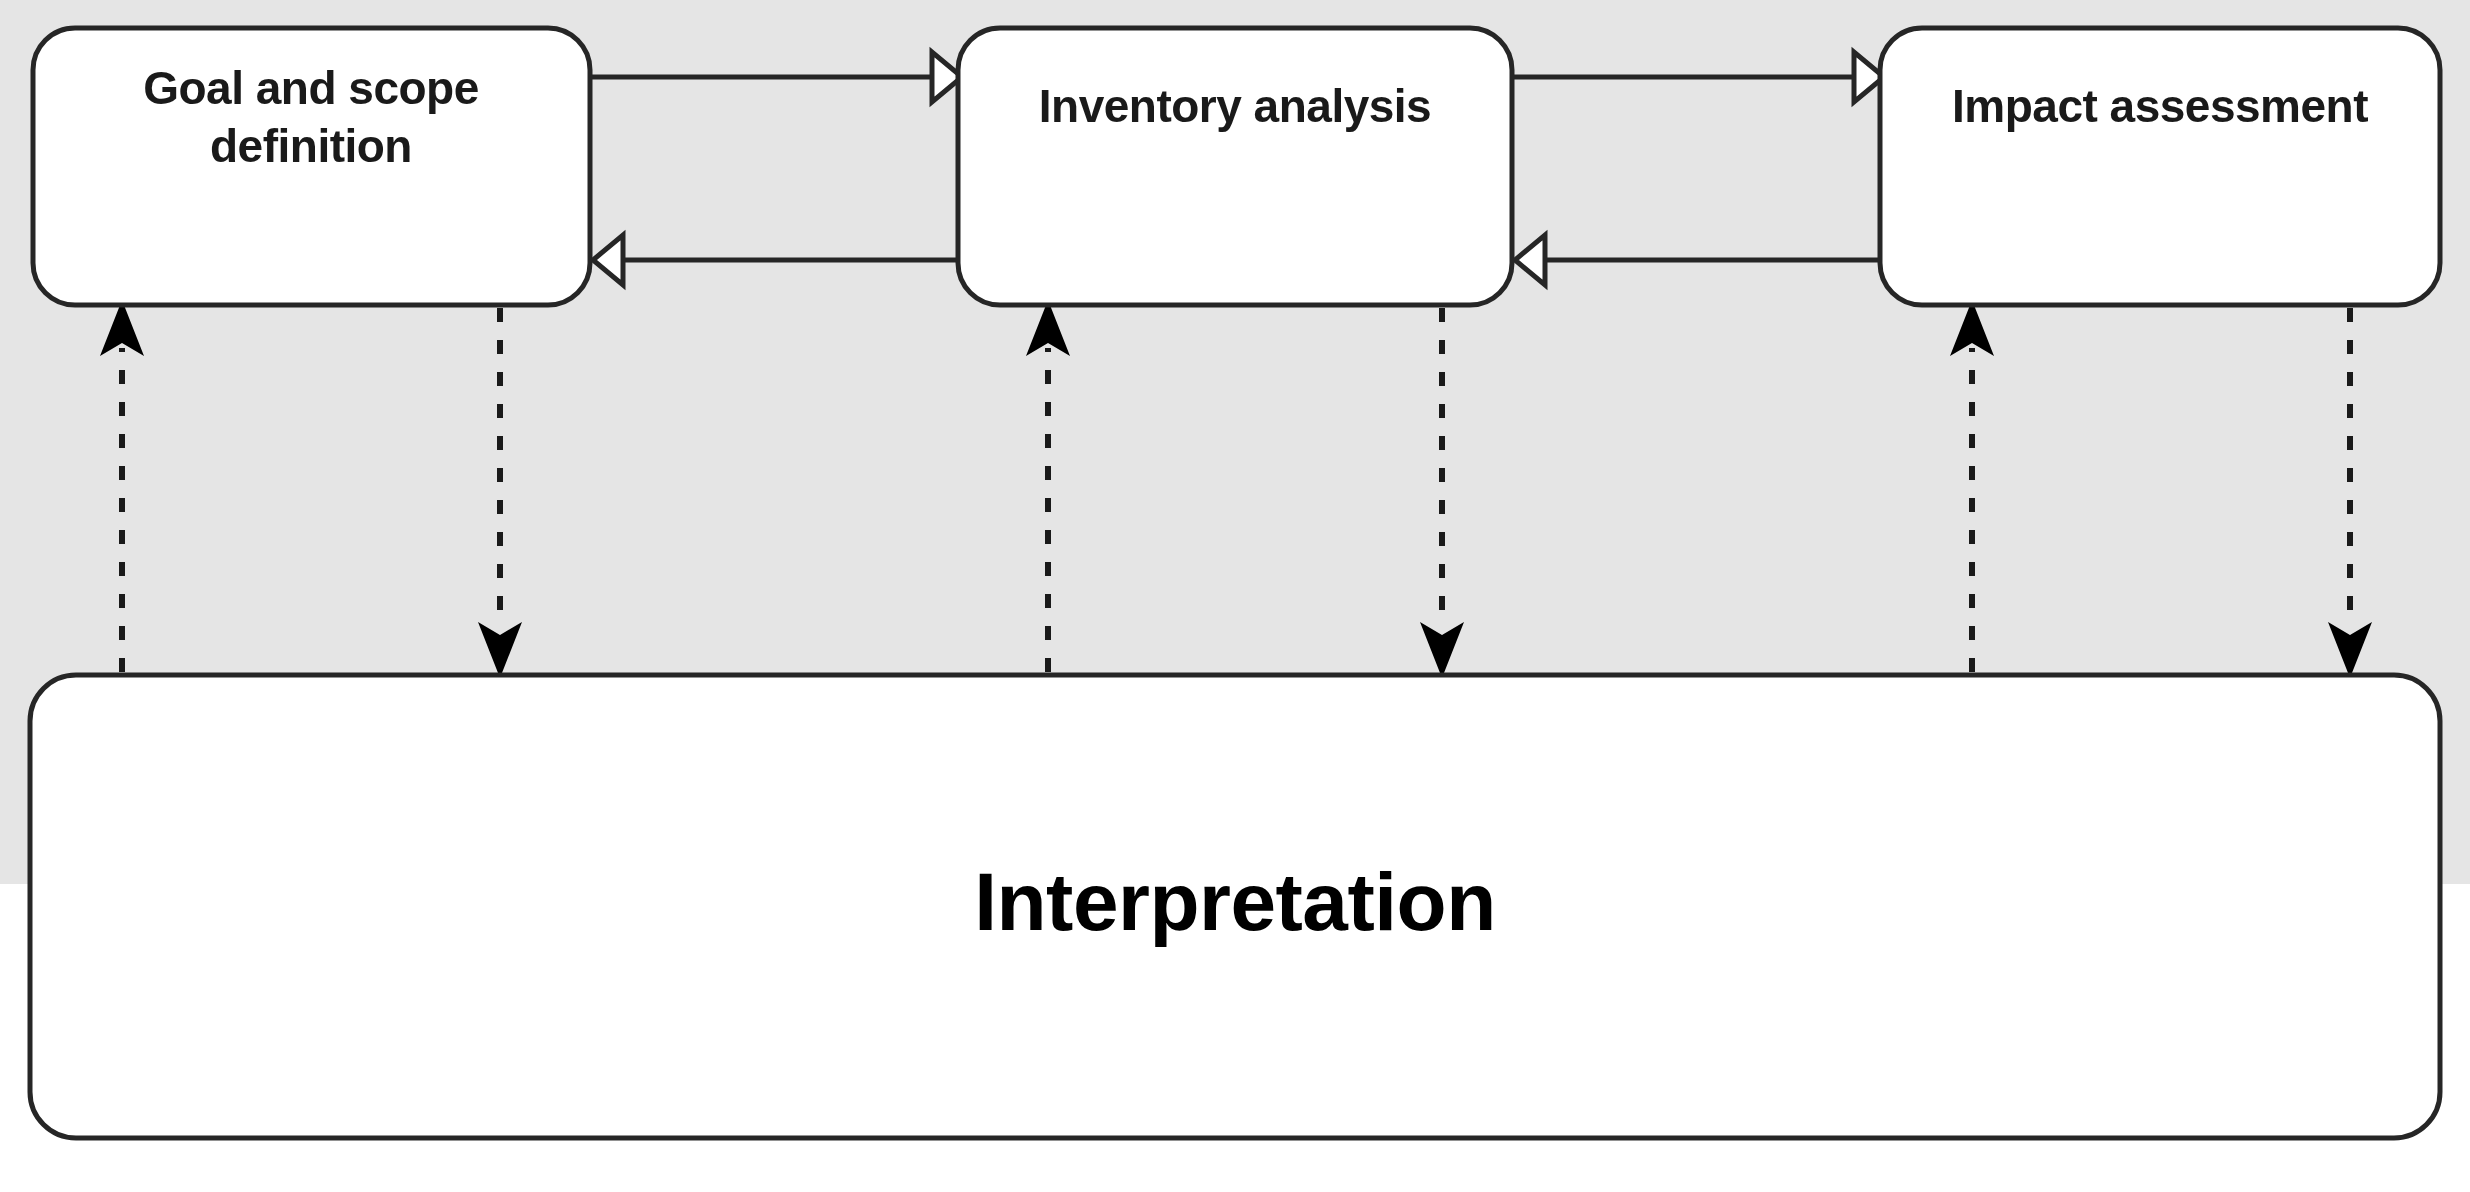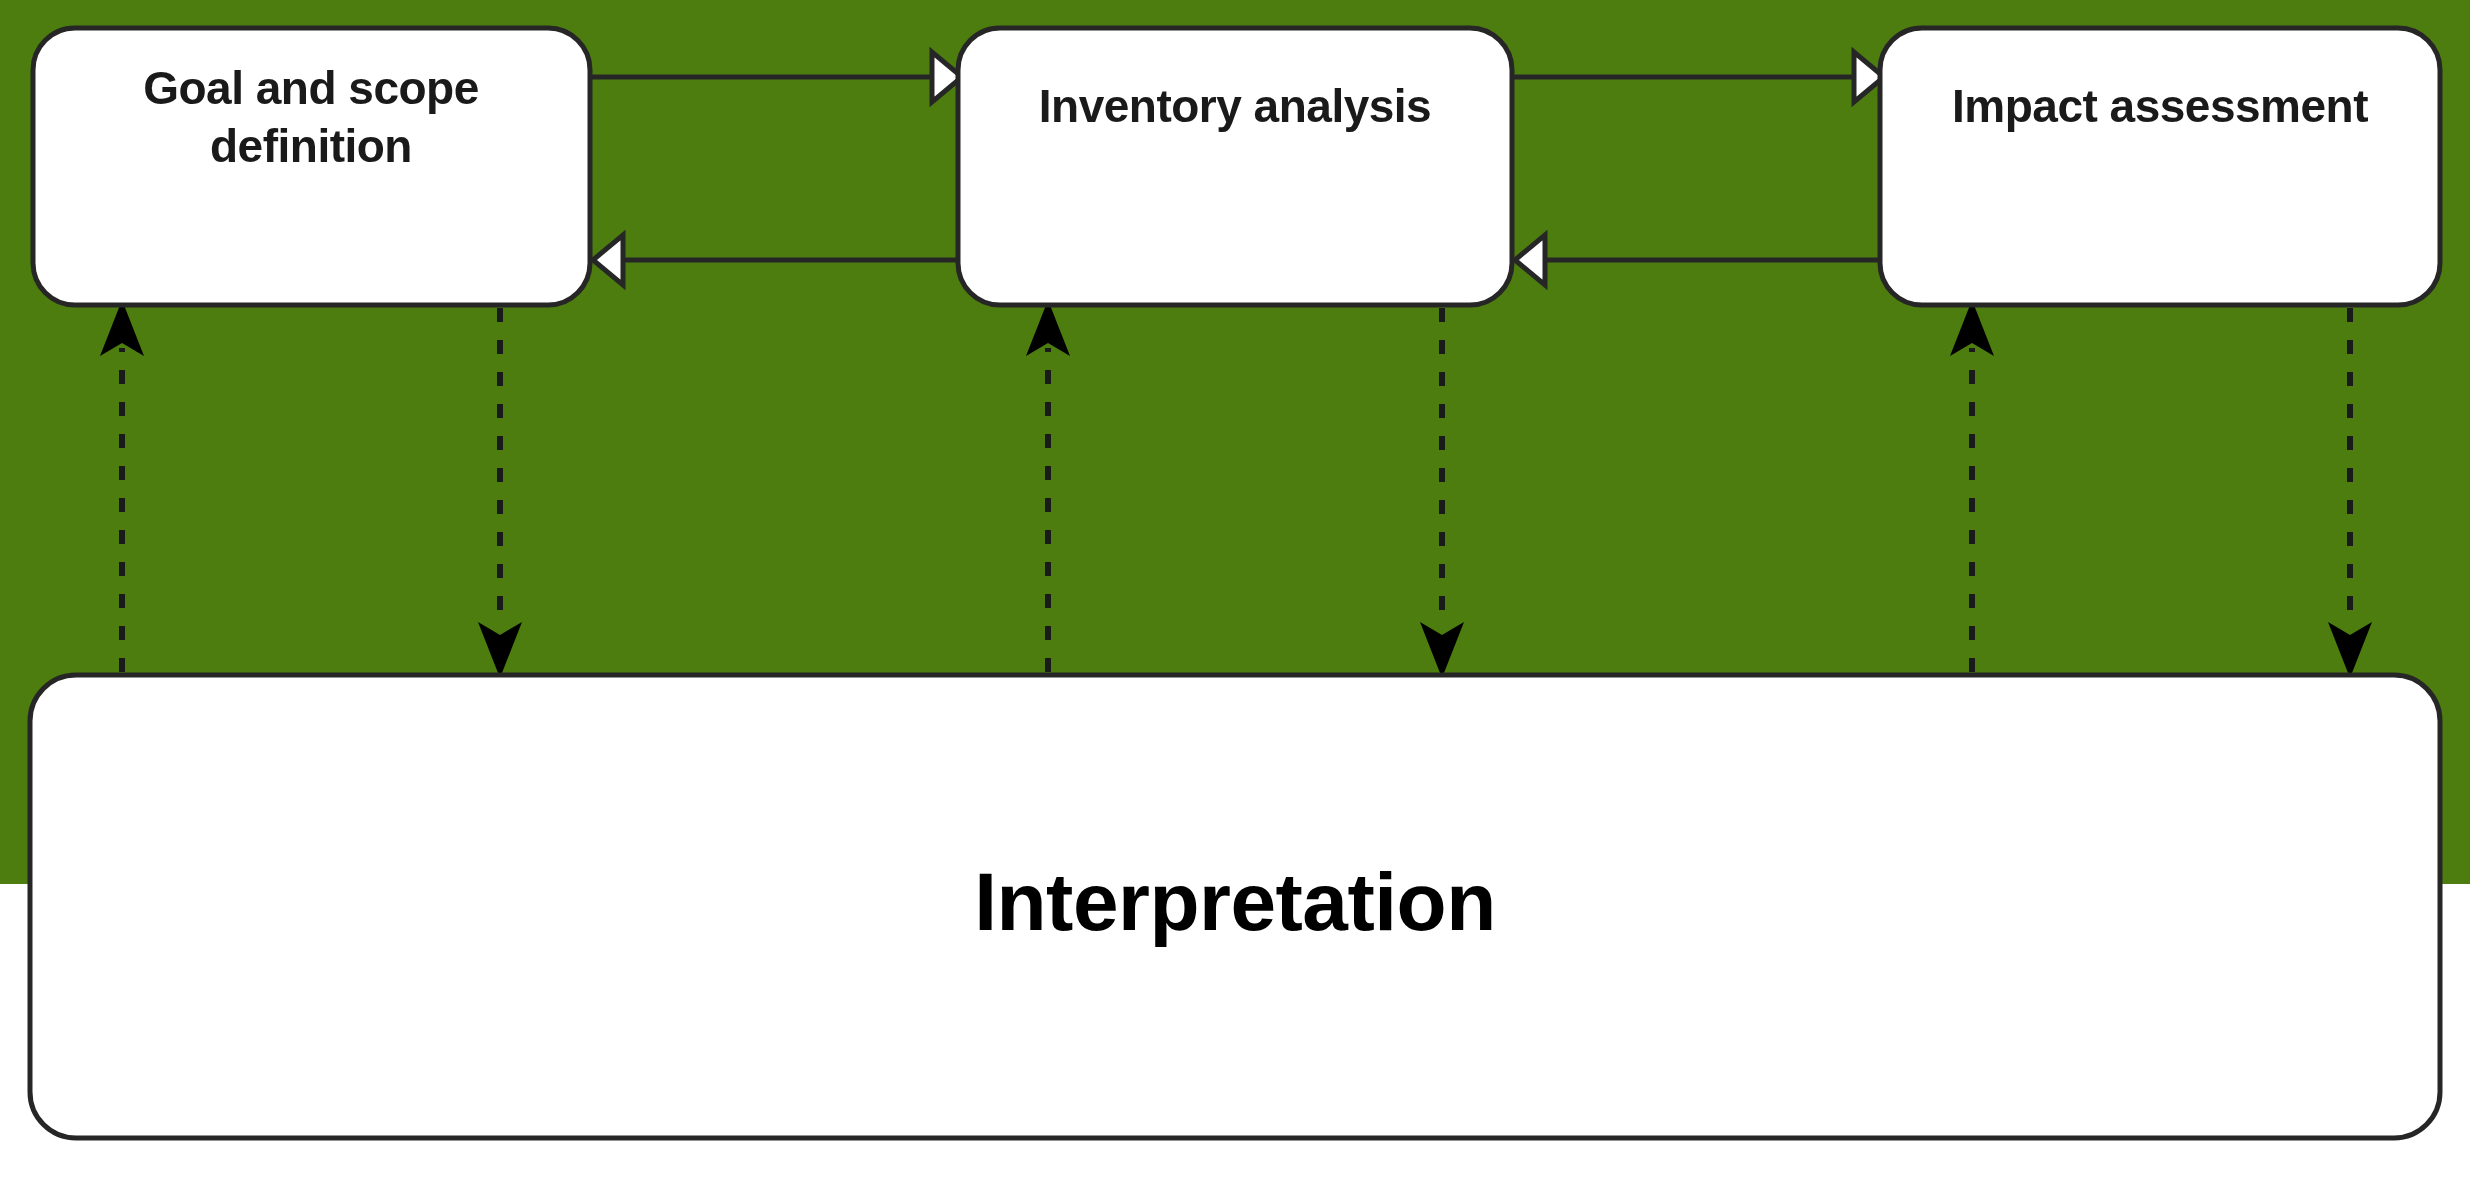--- a/index.html
+++ b/index.html
@@ -10,21 +10,21 @@
   body {
     width: 2470px;
     height: 1192px;
     font-family: "Liberation Sans", sans-serif;
     overflow: hidden;
   }
   #diagram-root {
     position: relative;
     width: 2470px;
     height: 884px;
-    background: #4d7c0f;
+    background: #e5e5e5;
   }
   svg#lca-diagram {
     display: block;
     width: 2470px;
     height: 1192px;
   }
   .node-box {
     fill: #ffffff;
     stroke: #262626;
     stroke-width: 5;

